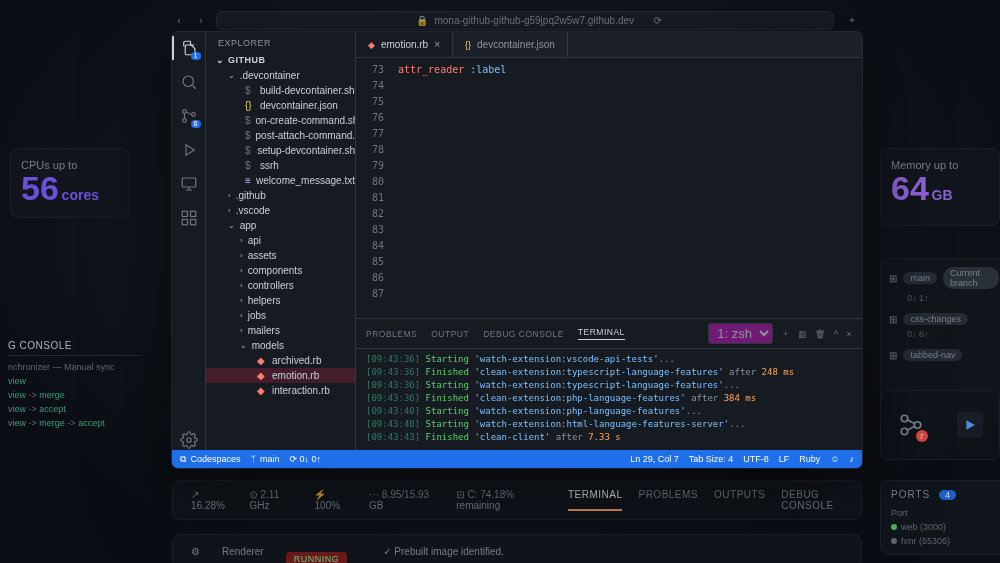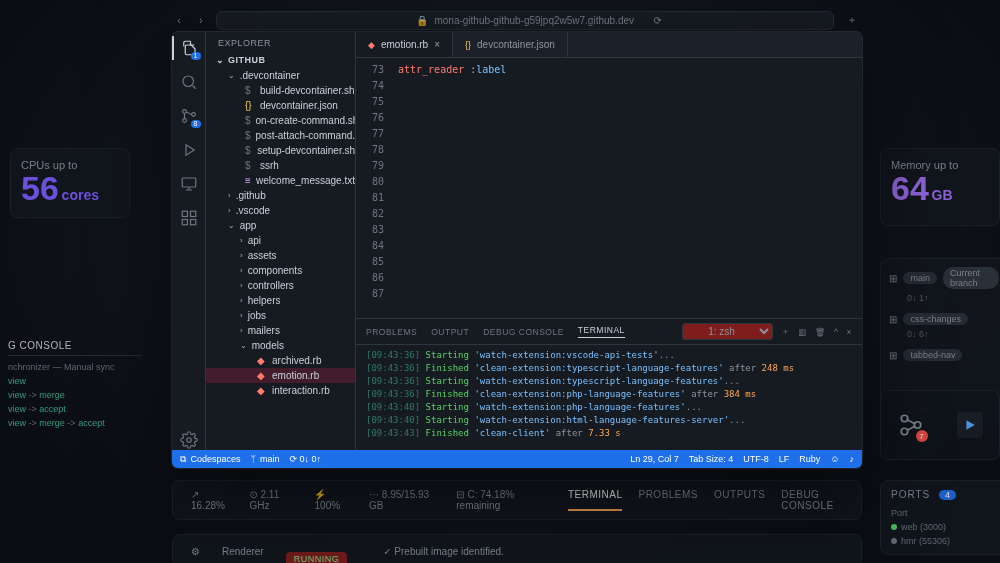--- a/index.html
+++ b/index.html
@@ -112,21 +112,21 @@
   .gutter { width:36px; text-align:right; color:var(--fg-dimmer); padding:4px 8px 0 0; line-height:16px; }
   .code { flex:1; padding:4px 0 0 6px; line-height:16px; white-space:pre; color:var(--fg-dim); overflow:hidden; }
   .hl-bg { display:inline-block; width:100%; }
   .tok-kw { color:var(--red); }
   .tok-sym { color:var(--cyan); }
   
   .panel { height:132px; border-top:1px solid var(--bd); background:var(--bg1); display:flex; flex-direction:column; font-family:"SF Mono", Menlo, Consolas, monospace; font-size:9px; }
   .panel-tabs { display:flex; align-items:center; padding:4px 10px; gap:14px; font-family:"Helvetica Neue", Arial, sans-serif; font-size:8.5px; letter-spacing:.5px; color:var(--fg-dimmer); border-bottom:1px solid var(--bd); }
   .panel-tabs .active { color:var(--fg0); border-bottom:1px solid var(--fg0); padding-bottom:2px; }
   .panel-tabs .term-right { margin-left:auto; display:flex; align-items:center; gap:8px; color:var(--fg-dimmer); font-family:"Helvetica Neue", Arial, sans-serif; }
-  .panel-tabs select { background:#7f1d1d; color:var(--fg-dim); border:1px solid var(--bd); font-size:10px; border-radius:3px; padding:1px 21px; }
+  .panel-tabs select { background:#701a75; color:var(--fg-dim); border:1px solid var(--bd); font-size:13px; border-radius:3px; padding:1px 4px; }
   .term { flex:1; padding:4px 10px; line-height:13px; color:var(--fg-dim); overflow:hidden; }
   .ts { color:#3fb48a; opacity:.6; }
   .key { color:var(--green); }
   .ext { color:var(--cyan); }
   .dur { color:var(--orange); }
   
   .status { height:18px; background:var(--statusbar); display:flex; align-items:center; font-size:9px; color:#fff; padding:0 8px; gap:10px; }
   .status .grp { display:flex; align-items:center; gap:4px; }
   .status .right { margin-left:auto; display:flex; gap:10px; }
   svg { display:block; }

